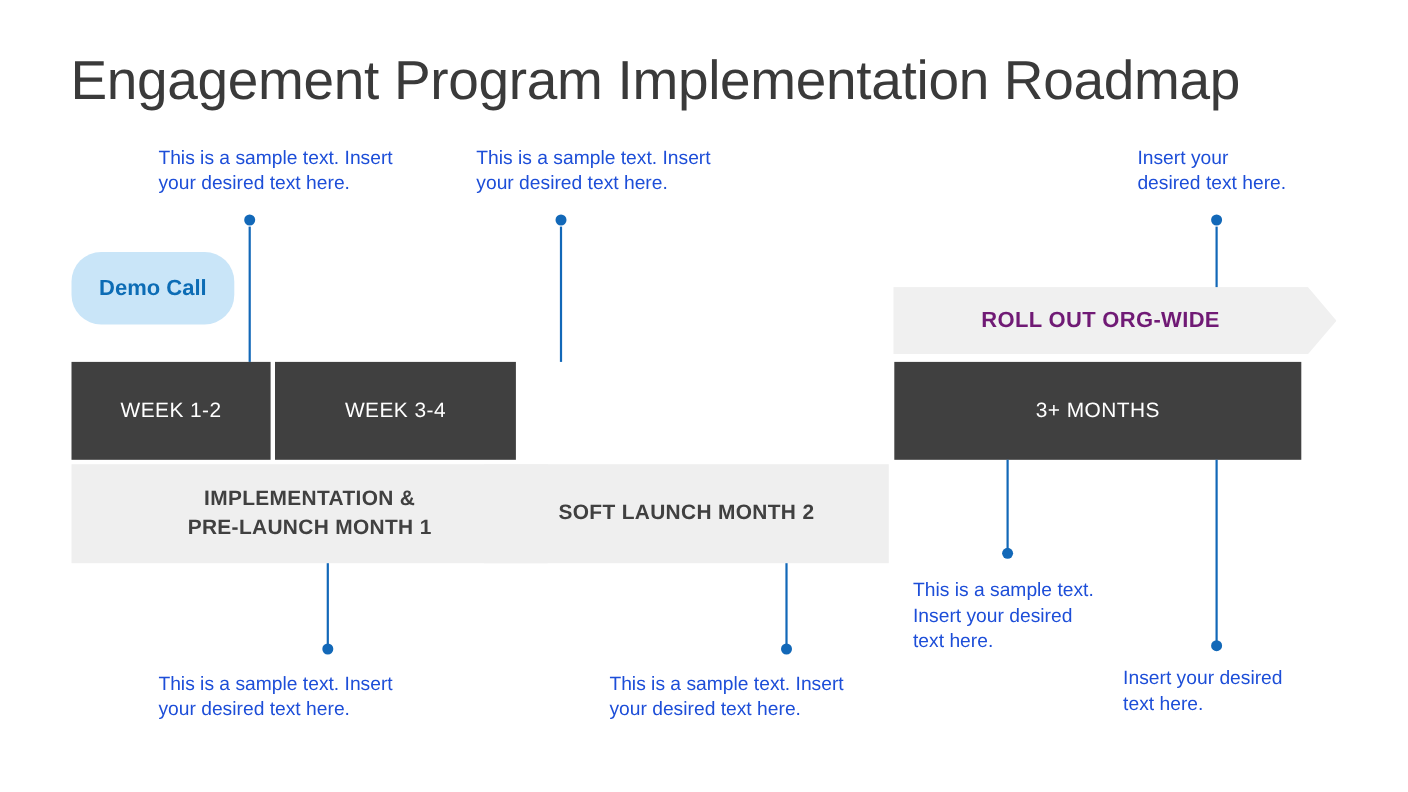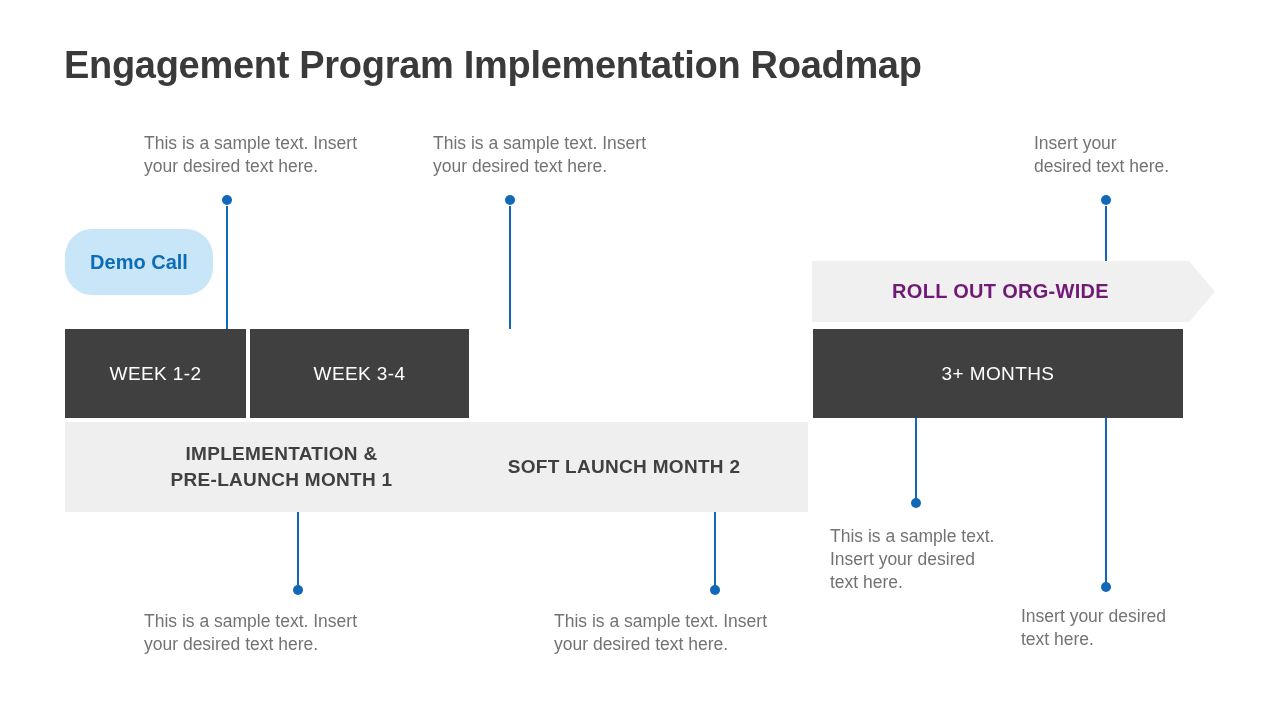--- a/index.html
+++ b/index.html
@@ -3,24 +3,24 @@
 <meta charset="utf-8">
 <style>
   html,body{margin:0;padding:0;background:#ffffff;}
   .slide{
     position:relative;width:1280px;height:720px;background:#ffffff;overflow:hidden;
     font-family:"Liberation Sans","DejaVu Sans",sans-serif;
   }
   .abs{position:absolute;}
   .title{
     left:64px;top:44px;width:1150px;
-    font-size:38px;font-weight:700;color:#3a3a3a;letter-spacing:-0.3px;
+    font-size:50px;font-weight:400;color:#3a3a3a;letter-spacing:-0.3px;
   }
   .note{
-    font-size:17.5px;line-height:23px;color:#737373;
+    font-size:17.5px;line-height:23px;color:#1d4ed8;
     white-space:pre-line;text-align:left;
   }
   .vline{width:2px;background:#1268b8;}
   .dot{width:10px;height:10px;border-radius:50%;background:#1268b8;}
   .demo-call{
     left:65px;top:229px;width:148px;height:66px;border-radius:27px;
     background:#c9e5f8;display:flex;align-items:center;justify-content:center;
     color:#0c6cb5;font-size:20px;font-weight:700;
   }
   .rollout-arrow{

